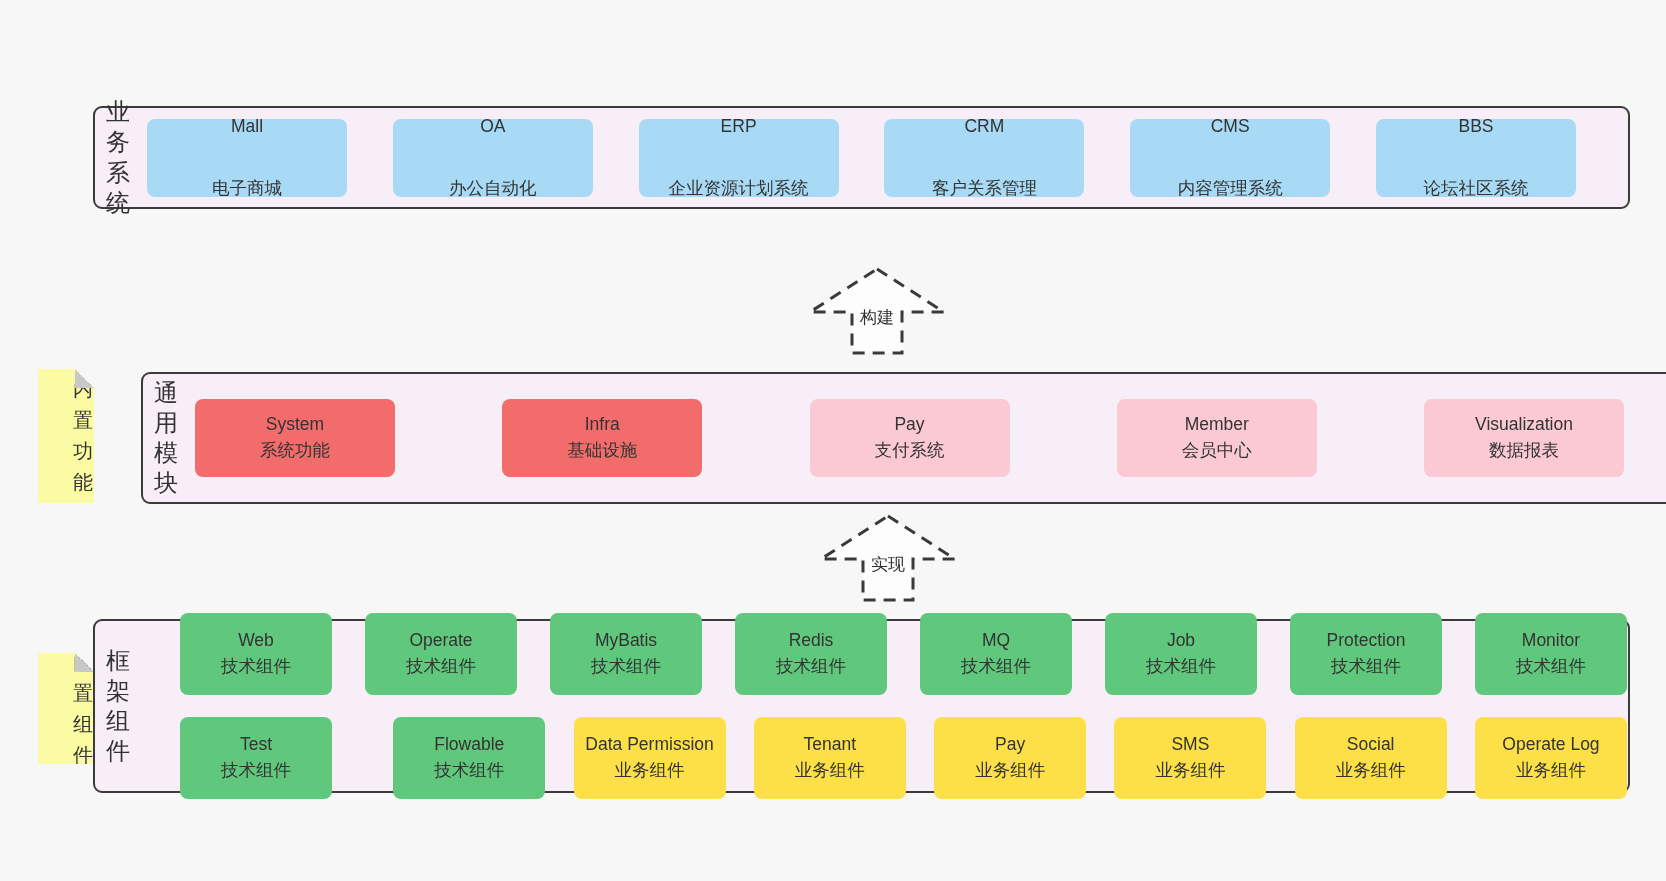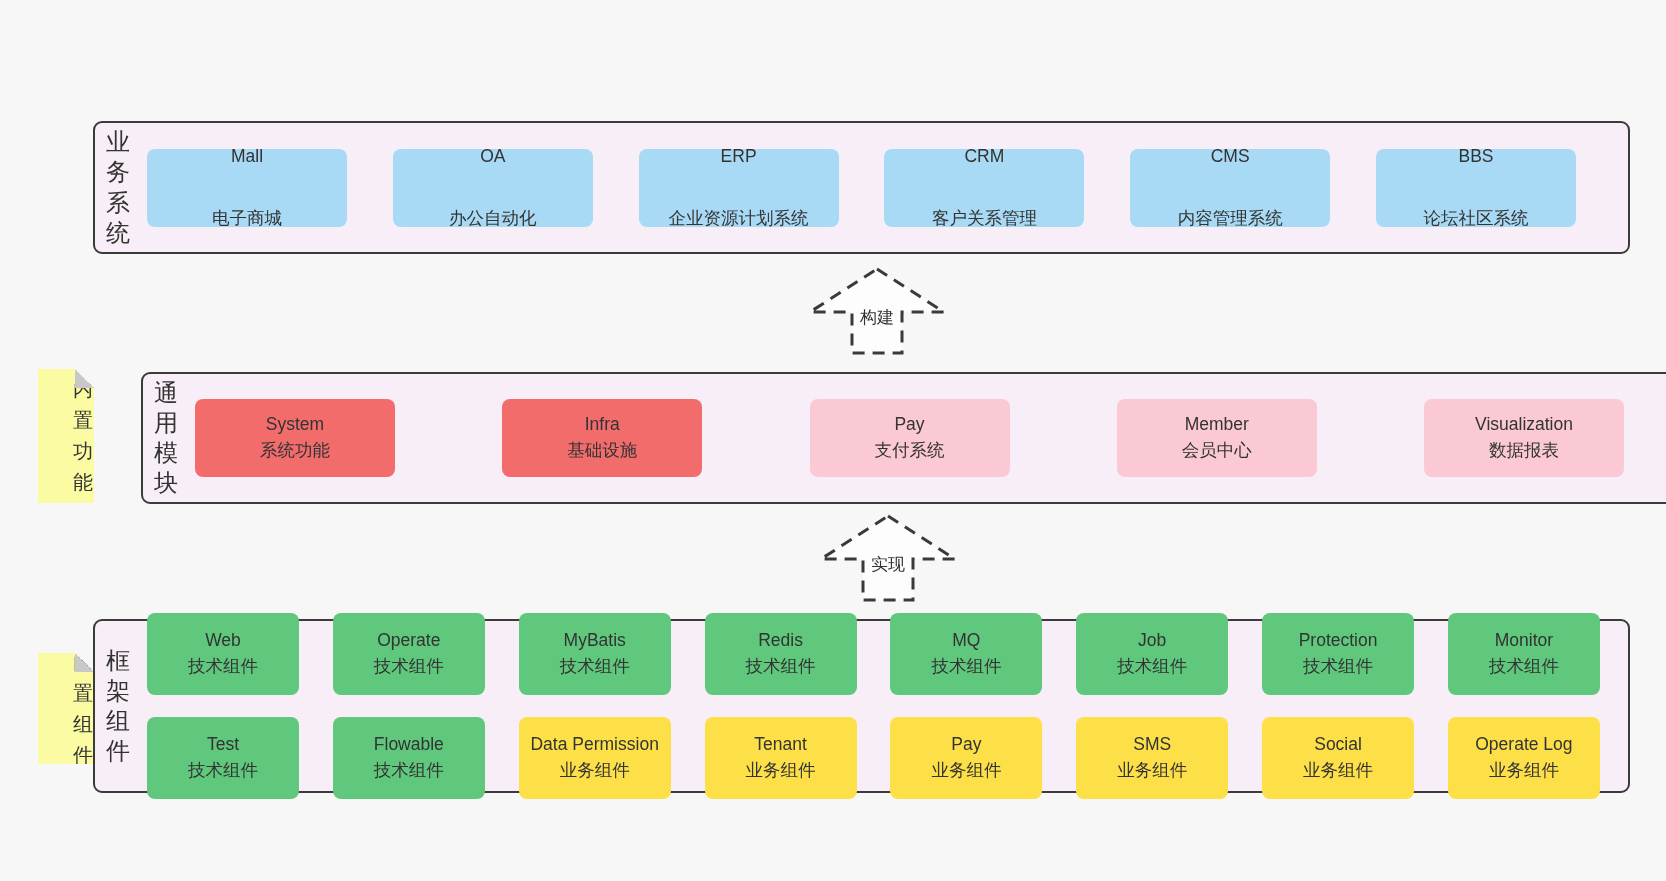--- a/index.html
+++ b/index.html
@@ -12,21 +12,21 @@
   .stage { position:relative; width:1666px; height:881px; overflow:hidden; }
 
   
   .band {
     position:absolute; left:93px; width:1537px;
     background:#f8eef7;
     border:2px solid #3b3b3b;
     border-radius:9px;
     display:flex; align-items:stretch;
   }
-  .band1 { top:121px; height:133px;justify-content:center; }
+  .band1 { top:106px; height:103px;justify-content:center; }
   .band2 { top:372px; height:132px;margin-left:48px; }
   .band3 { top:619px; height:174px; }
 
   .band-label-col {
     width:46px; flex:0 0 46px;
     display:flex; align-items:center; justify-content:center;
   }
   .band-label {
     width:26px; font-size:24px; line-height:1.26;
     word-break:break-all; text-align:center; color:#333;
@@ -47,21 +47,21 @@
     border-radius:8px;
     display:flex; flex-direction:column;
     align-items:center; justify-content:center;
     text-align:center; font-size:17.5px; line-height:1.47;
   }
   .band1 .box, .band2 .box { width:200px; height:78px; }
   .band3 .box { width:152px; height:82px; }
   .blue  { background:#a8daf5;gap:36px; }
   .red   { background:#f26c6c; }
   .pink  { background:#fbc9d3; }
-  .green { background:#5fc87c; }
+  .green { background:#5fc87c;margin-left:33px; }
   .lgreen{ background:#fde047; }
 
   
   .arrow { position:absolute; width:140px; height:90px; }
   .arrow1 { left:807px; top:266px; }
   .arrow2 { left:818px; top:513px; }
   .arrow svg { position:absolute; left:0; top:0; }
   .arrow-label {
     position:absolute; left:50%; top:40px; transform:translateX(-50%);
     background:#fdfdfd; padding:0 2px;

